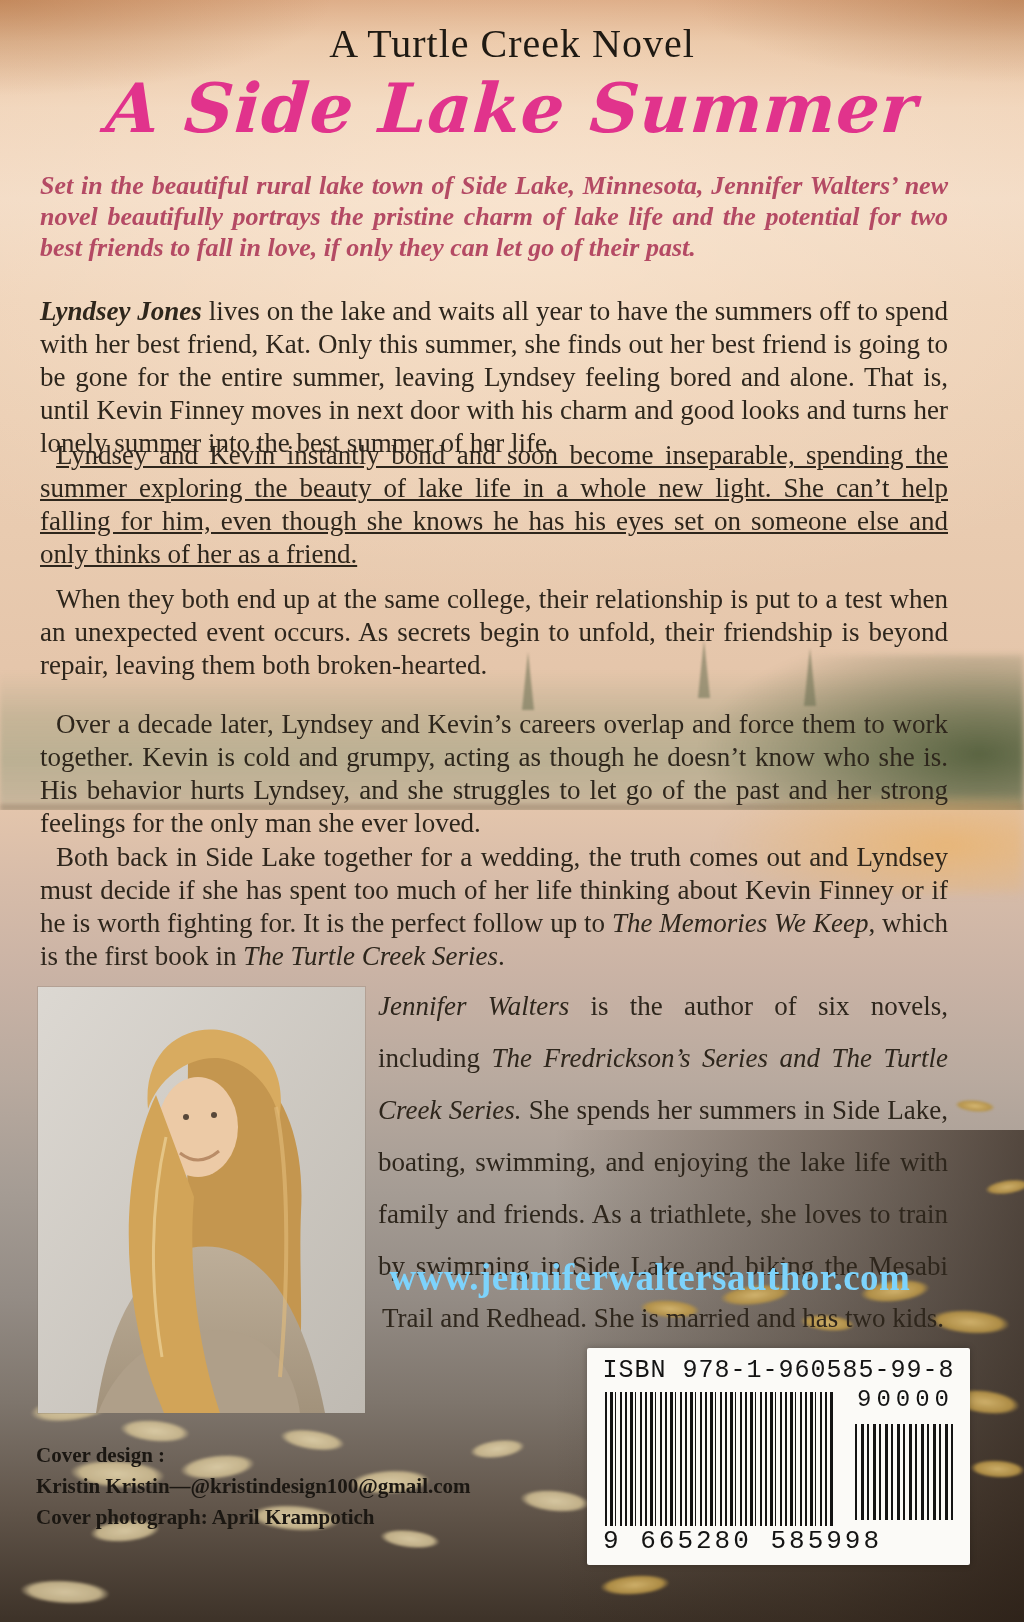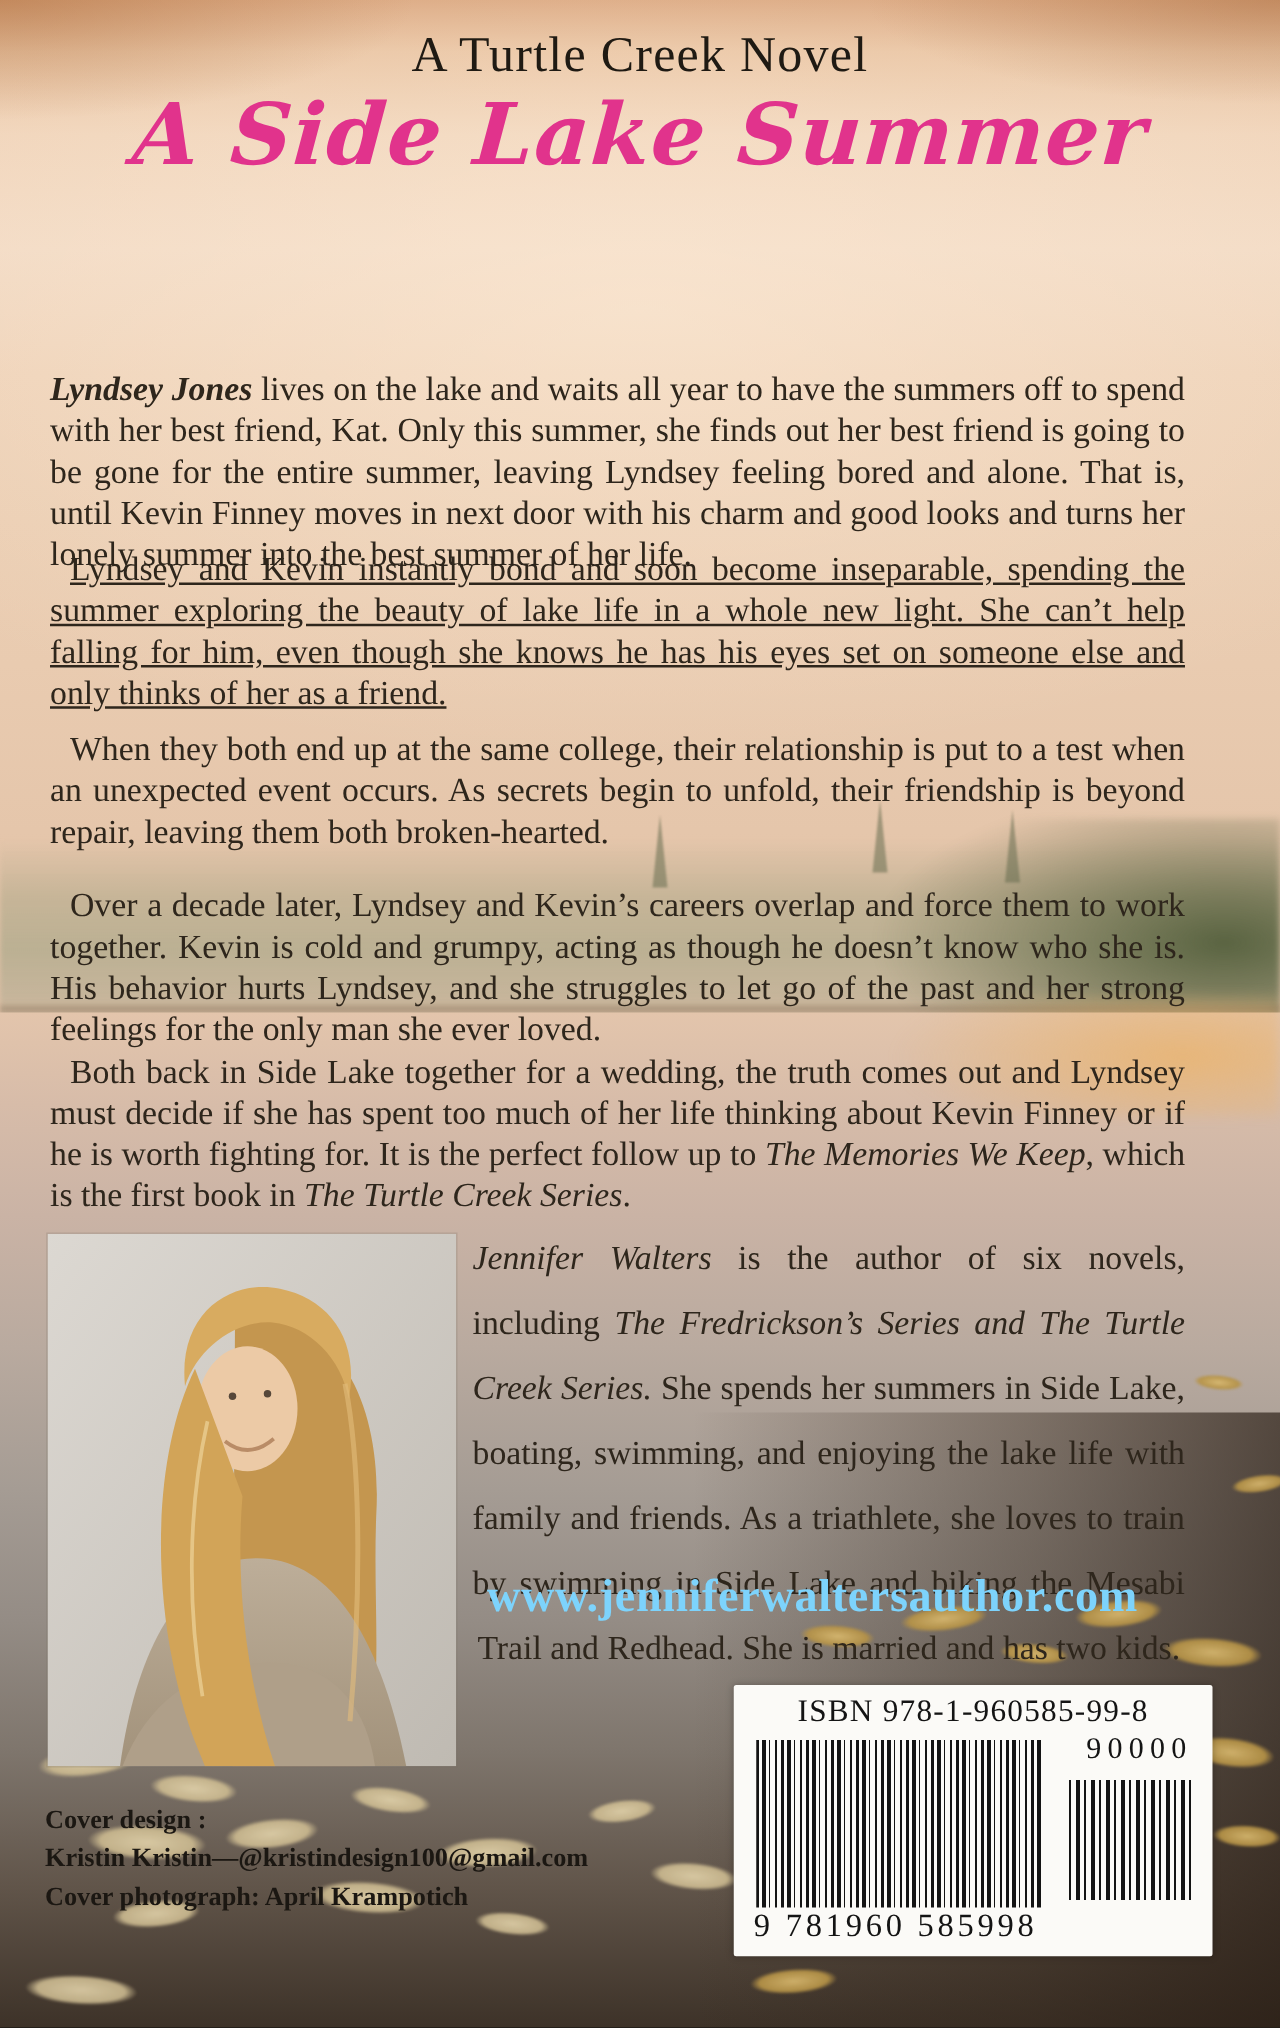--- a/index.html
+++ b/index.html
@@ -81,21 +81,21 @@
     text-align:justify; text-align-last:center;
   }
   .url{
     position:absolute; left:340px; width:620px; top:1256px; text-align:center;
     font-size:37px; font-weight:bold; letter-spacing:.5px; color:#7dd3fc;
   }
   
   .barcode{
     position:absolute; left:587px; top:1348px; width:383px; height:217px;
     background:#fbfaf7; border-radius:2px; box-shadow:0 0 6px rgba(0,0,0,.25);
-    font-family:Liberation Serif, serif; color:#141414;
+    font-family:Liberation Mono, monospace; color:#141414;
   }
   .isbn-line{position:absolute; left:0; right:0; top:8px; text-align:center;
     font-size:25px; letter-spacing:1px;}
   .price-code{position:absolute; right:16px; top:38px; font-size:24px; letter-spacing:5px;}
   .bars-main{
     position:absolute; left:18px; top:44px; width:228px; height:134px;
     background:repeating-linear-gradient(90deg,#141414 0 2px,#fbfaf7 2px 5px,#141414 5px 8px,
       #fbfaf7 8px 10px,#141414 10px 11px,#fbfaf7 11px 15px,#141414 15px 17px,#fbfaf7 17px 20px);
   }
   .bars-supp{
@@ -148,20 +148,21 @@
   <span class="pad gold" style="left:955px; top:1100px; width:40px; height:12px; transform:rotate(5deg);"></span>
   <span class="pad gold" style="left:640px; top:1300px; width:60px; height:18px; transform:rotate(4deg);"></span>
   <span class="pad gold" style="left:720px; top:1285px; width:70px; height:20px; transform:rotate(-6deg);"></span>
   <span class="pad gold" style="left:800px; top:1315px; width:55px; height:16px; transform:rotate(5deg);"></span>
   <span class="pad gold" style="left:600px; top:1575px; width:70px; height:20px; transform:rotate(-4deg);"></span>
   <span class="pad gold" style="left:780px; top:1470px; width:40px; height:12px; transform:rotate(-5deg);"></span>
 
   <div class="series">A Turtle Creek Novel</div>
   <div class="booktitle">A Side Lake Summer</div>
 
+  <div class="tagline">Set in the beautiful rural lake town of Side Lake, Minnesota, Jennifer Walters’ new novel beautifully portrays the pristine charm of lake life and the potential for two best friends to fall in love, if only they can let go of their past.</div>
 
   <p class="para p1"><span class="lead">Lyndsey Jones</span><span> lives on the lake and waits all year to have the summers off to spend with her best friend, Kat. Only this summer, she finds out her best friend is going to be gone for the entire summer, leaving Lyndsey feeling bored and alone. That is, until Kevin Finney moves in next door with his charm and good looks and turns her lonely summer into the best summer of her life.</span></p>
   <p class="para indent p2">Lyndsey and Kevin instantly bond and soon become inseparable, spending the summer exploring the beauty of lake life in a whole new light. She can’t help falling for him, even though she knows he has his eyes set on someone else and only thinks of her as a friend.</p>
   <p class="para indent p3">When they both end up at the same college, their relationship is put to a test when an unexpected event occurs. As secrets begin to unfold, their friendship is beyond repair, leaving them both broken-hearted.</p>
   <p class="para indent p4">Over a decade later, Lyndsey and Kevin’s careers overlap and force them to work together. Kevin is cold and grumpy, acting as though he doesn’t know who she is. His behavior hurts Lyndsey, and she struggles to let go of the past and her strong feelings for the only man she ever loved.</p>
   <p class="para indent p5"><span>Both back in Side Lake together for a wedding, the truth comes out and Lyndsey must decide if she has spent too much of her life thinking about Kevin Finney or if he is worth fighting for. It is the perfect follow up to </span><span class="it">The Memories We Keep</span><span>, which is the first book in </span><span class="it">The Turtle Creek Series</span><span>.</span></p>
 
   <div class="author-photo">
     <svg viewBox="0 0 327 426" preserveAspectRatio="none">
       <defs>
@@ -191,21 +192,21 @@
 
   <p class="bio"><span class="it">Jennifer Walters</span><span> is the author of six novels, including </span><span class="it">The Fredrickson’s Series and The Turtle Creek Series.</span><span> She spends her summers in Side Lake, boating, swimming, and enjoying the lake life with family and friends. As a triathlete, she loves to train by swimming in Side Lake and biking the Mesabi Trail and Redhead. She is married and has two kids.</span></p>
 
   <div class="url">www.jenniferwaltersauthor.com</div>
 
   <div class="barcode">
     <div class="isbn-line">ISBN 978-1-960585-99-8</div>
     <div class="price-code">90000</div>
     <div class="bars-main"></div>
     <div class="bars-supp"></div>
-    <div class="barcode-digits">9 781960 585998</div>
+    <div class="barcode-digits">9 665280 585998</div>
   </div>
 
   <div class="credits">
     <div>Cover design :</div>
     <div>Kristin Kristin—@kristindesign100@gmail.com</div>
     <div>Cover photograph: April Krampotich</div>
   </div>
 
 </div>
 

